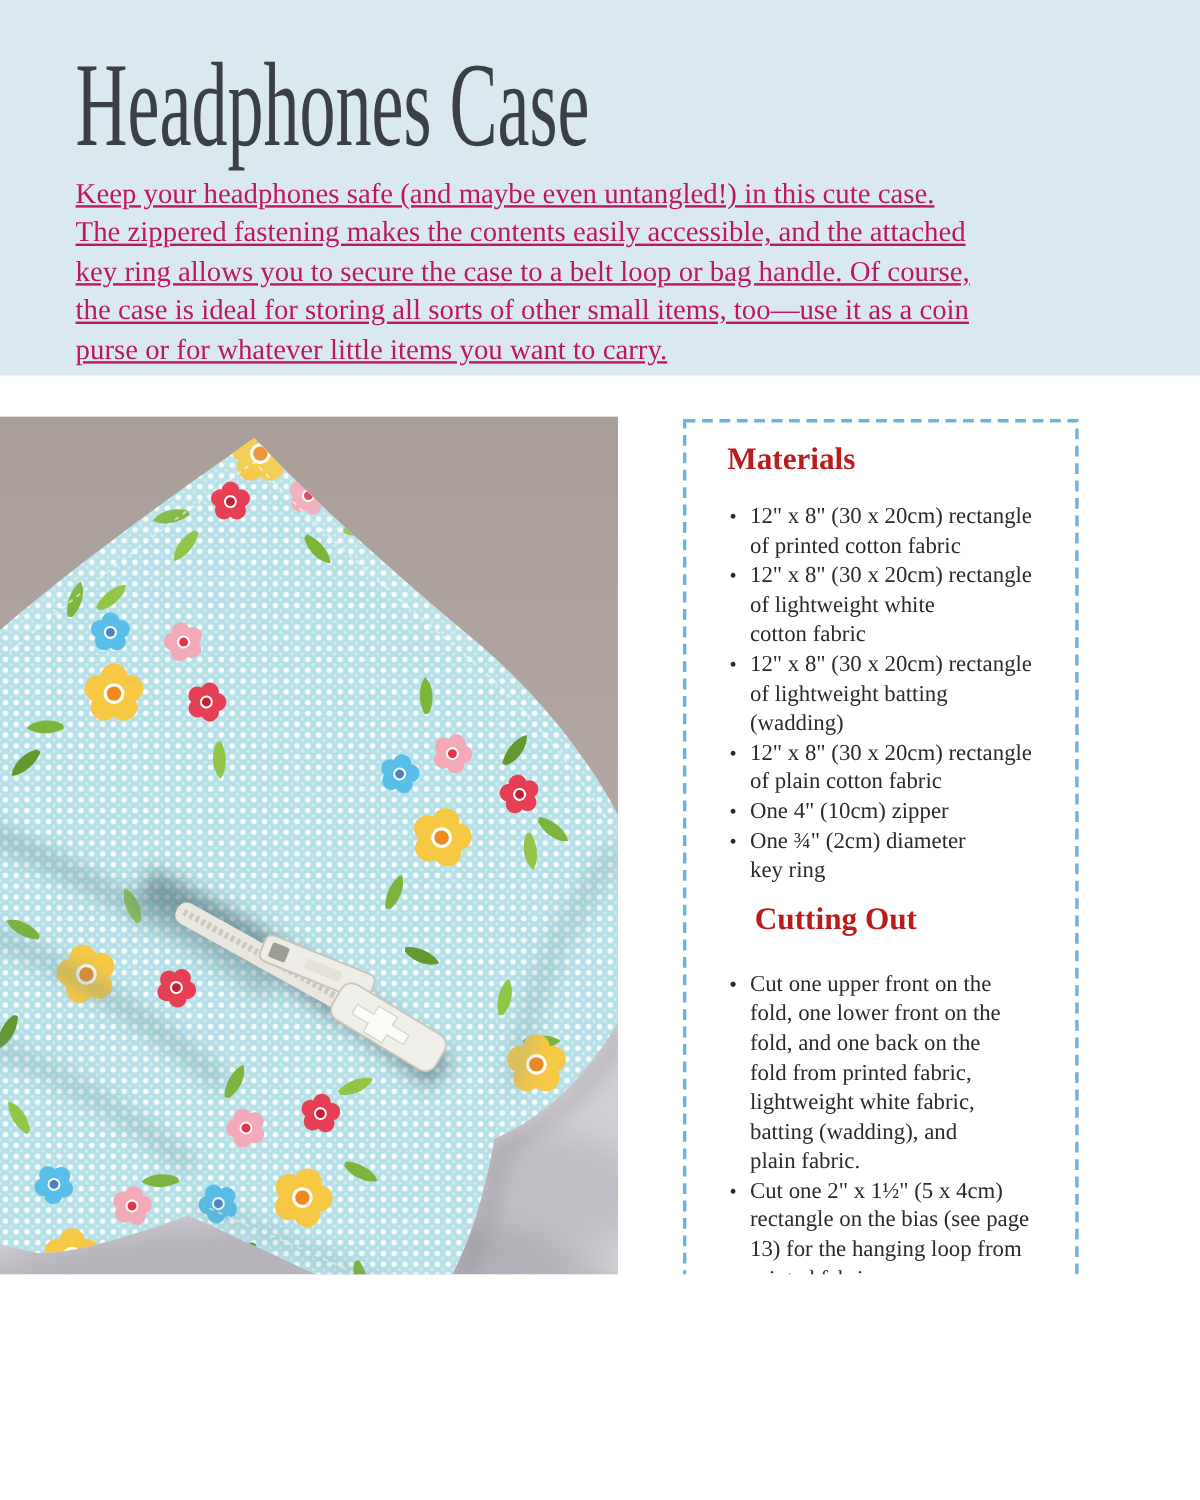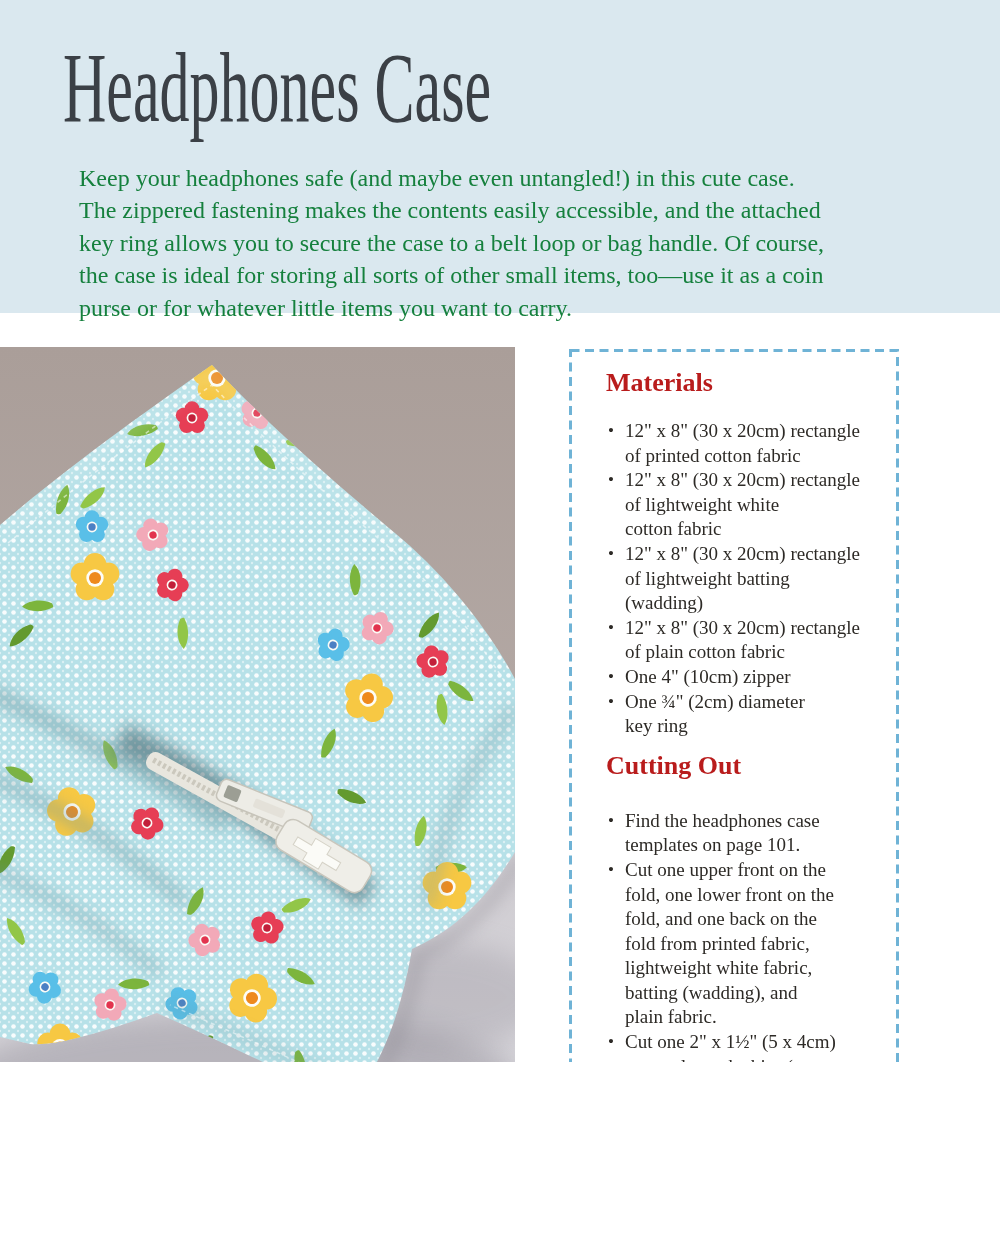--- a/index.html
+++ b/index.html
@@ -4,33 +4,33 @@
 <style>
   html,body{margin:0;padding:0;background:#ffffff;}
   .page{position:relative;width:1000px;height:1062px;background:#ffffff;overflow:hidden;
         font-family:"Liberation Serif", serif;}
 
   
   .header{position:absolute;left:0;top:0;width:1000px;height:313px;background:#dae8ef;}
   .title{position:absolute;left:63px;top:38px;margin:0;font-size:100px;line-height:1;
          font-weight:400;color:#3b4046;white-space:nowrap;letter-spacing:0;
          transform:scaleX(.60);transform-origin:0 0;}
-  .intro{position:absolute;left:63px;top:146px;margin:16px;font-size:24px;line-height:32.4px;
-         color:#15803d;white-space:pre;}
+  .intro{position:absolute;left:63px;top:146px;margin:0;font-size:24px;line-height:32.4px;
+         color:#be185d;white-space:pre;text-decoration:underline;}
 
   
   .photo{position:absolute;left:0;top:347px;width:515px;height:810px;margin:0;}
   .photo svg{display:block;}
 
   
   .panel{position:absolute;left:569px;top:349px;width:330px;height:803px;}
   .panel .dash{position:absolute;left:0;top:0;}
   .panel-inner{position:absolute;left:0;top:0;width:330px;padding:19px 18px 0 37px;box-sizing:border-box;}
   .panel h2{margin:0 0 21px;font-size:26px;line-height:30px;font-weight:700;color:#b91c1c;}
-  .panel h2.cut{margin-bottom:28px;}
+  .panel h2.cut{margin-bottom:28px;margin-left:23px;}
   .panel ul{list-style:none;margin:0;padding:0;}
   .panel ul.mats{margin-bottom:12px;}
   .panel li{position:relative;padding-left:19px;font-size:19px;line-height:24.6px;
             color:#2d2a26;white-space:pre;}
   .panel .b{position:absolute;left:2px;top:0;font-size:17px;color:#2d2a26;}
 
   
   .needle{position:absolute;left:20px;top:1156px;}
   .folio{position:absolute;left:104px;top:1198px;display:flex;align-items:baseline;gap:9px;
          font-size:19px;line-height:24px;color:#2b2927;}
@@ -287,22 +287,21 @@
 of lightweight batting
 (wadding)</span></li>
         <li><span class="b">•</span><span>12" x 8" (30 x 20cm) rectangle
 of plain cotton fabric</span></li>
         <li><span class="b">•</span><span>One 4" (10cm) zipper</span></li>
         <li><span class="b">•</span><span>One ¾" (2cm) diameter
 key ring</span></li>
       </ul>
       <h2 class="cut">Cutting Out</h2>
       <ul>
-        <li><span class="b">•</span><span>Find the headphones case
-templates on page 101.</span></li>
+        <li><span class="b">•</span></li>
         <li><span class="b">•</span><span>Cut one upper front on the
 fold, one lower front on the
 fold, and one back on the
 fold from printed fabric,
 lightweight white fabric,
 batting (wadding), and
 plain fabric.</span></li>
         <li><span class="b">•</span><span>Cut one 2" x 1½" (5 x 4cm)
 rectangle on the bias (see page
 13) for the hanging loop from

